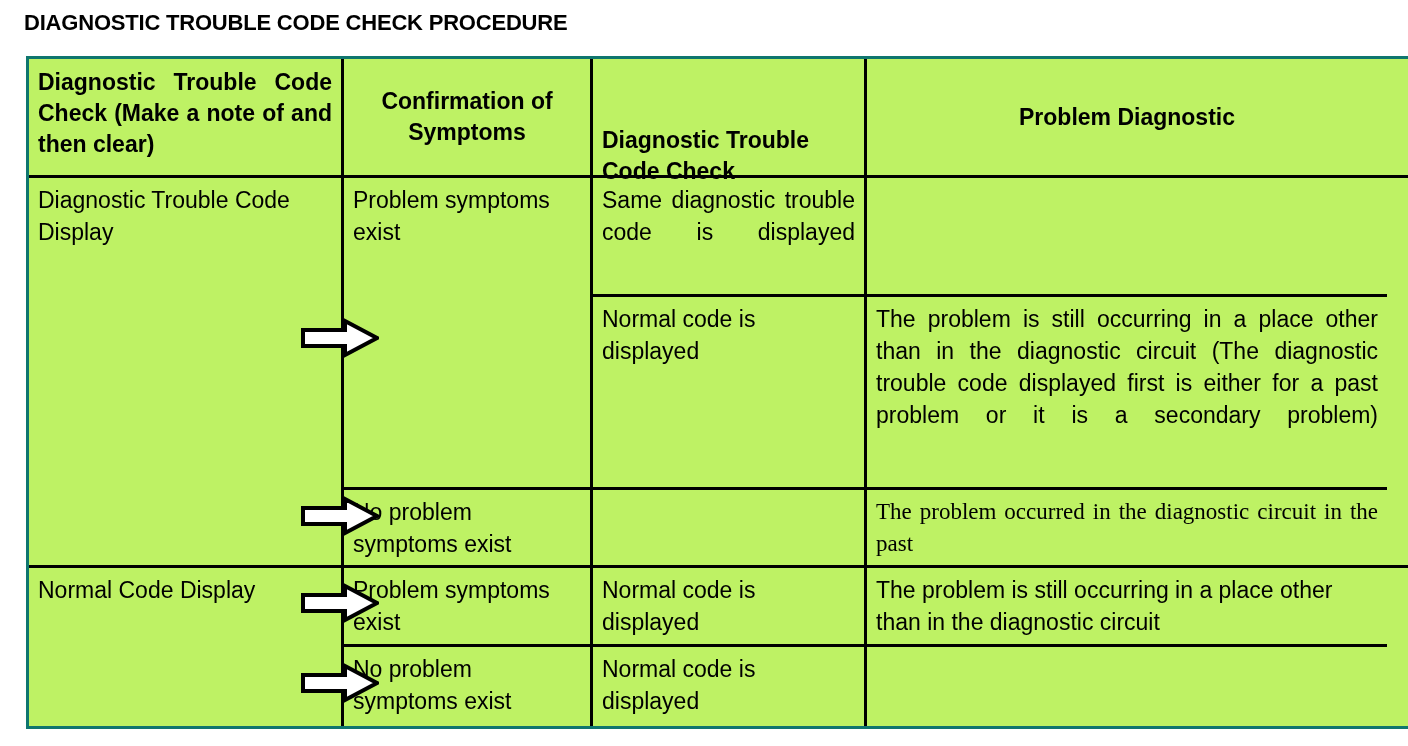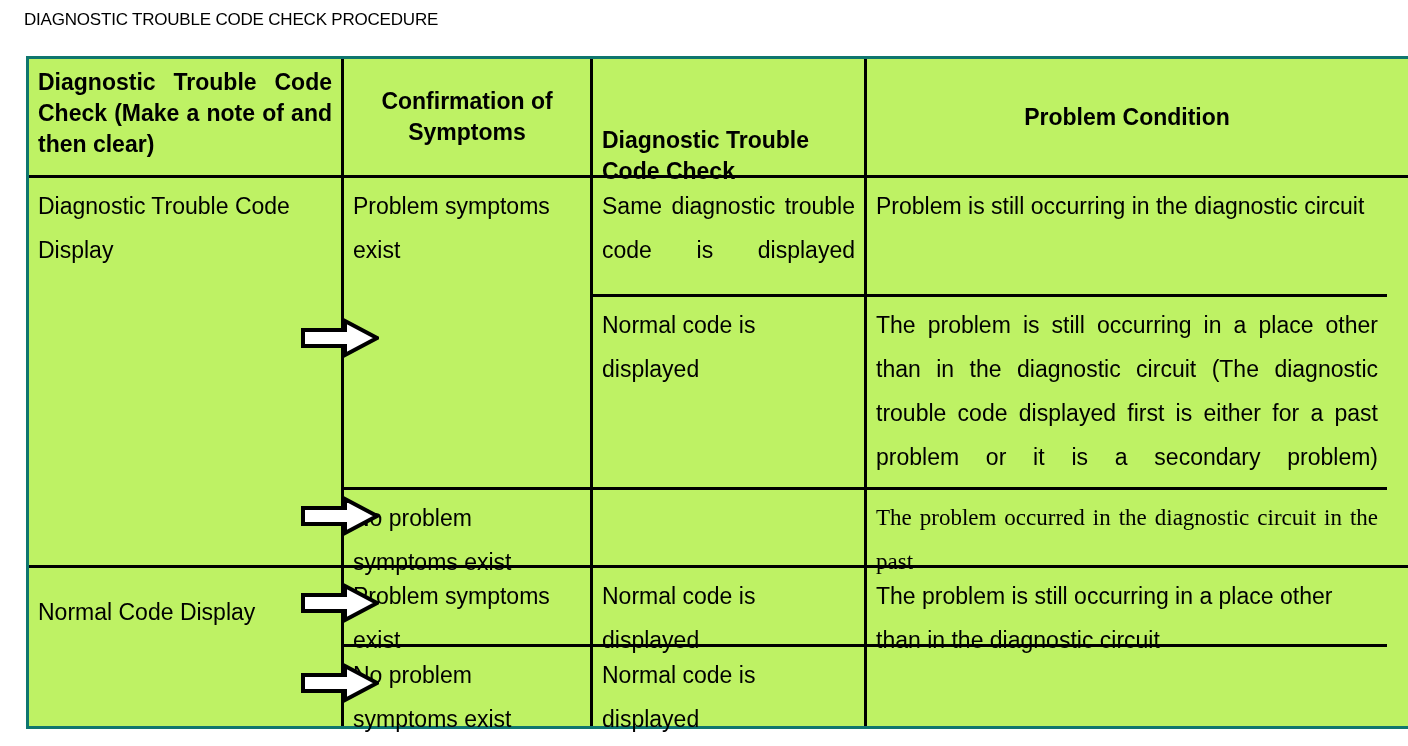--- a/index.html
+++ b/index.html
@@ -13,22 +13,22 @@
     font-family: "Liberation Sans", sans-serif;
     color: #000000;
     overflow: hidden;
     position: relative;
   }
 
   #page-title {
     position: absolute;
     left: 24px;
     top: 10px;
-    font-size: 17px;
-    font-weight: normal;
+    font-size: 22px;
+    font-weight: bold;
     letter-spacing: -0.2px;
     white-space: nowrap;
   }
 
   
   #dtc-table {
     position: absolute;
     left: 26px;
     top: 56px;
     width: 1404px;
@@ -50,21 +50,21 @@
     background: #000;
   }
 
   .cell {
     position: absolute;
     box-sizing: border-box;
     padding: 6px 9px 0 9px;
   }
   .cell .txt {
     font-size: 23px;
-    line-height: 44px;
+    line-height: 32px;
     font-weight: normal;
   }
   .hdr .txt {
     font-size: 23px;
     line-height: 31px;
     font-weight: bold;
   }
   .hdr.center {
     text-align: center;
   }
@@ -113,28 +113,28 @@
 
   <div class="cell hdr center vmid" style="left:315px; top:0; width:246px; height:116px; padding-top:0;">
     <div class="txt" style="text-align:center;">Confirmation of Symptoms</div>
   </div>
 
   <div class="cell hdr" style="left:564px; top:0; width:271px; height:116px; padding-top:22px;margin-top:44px;">
     <div class="txt">Diagnostic Trouble Code Check</div>
   </div>
 
   <div class="cell hdr center vmid" style="left:838px; top:0; width:520px; height:116px; padding-top:0;">
-    <div class="txt" style="text-align:center;">Problem Condition</div>
+    <div class="txt" style="text-align:center;">Problem Diagnostic</div>
   </div>
 
   <div class="cell" style="left:0; top:119px; width:312px; height:387px;">
     <div class="txt">Diagnostic Trouble Code Display</div>
   </div>
 
-  <div class="cell" style="left:0; top:509px; width:312px; height:161px;margin-top:16px;">
+  <div class="cell" style="left:0; top:509px; width:312px; height:161px;">
     <div class="txt">Normal Code Display</div>
   </div>
 
   <div class="cell" style="left:315px; top:119px; width:246px; height:309px;">
     <div class="txt">Problem symptoms exist</div>
   </div>
 
   <div class="cell" style="left:315px; top:431px; width:246px; height:75px;">
     <div class="txt">No problem symptoms exist</div>
   </div>
@@ -160,23 +160,20 @@
   </div>
 
   <div class="cell" style="left:564px; top:509px; width:271px; height:76px;">
     <div class="txt">Normal code is displayed</div>
   </div>
 
   <div class="cell" style="left:564px; top:588px; width:271px; height:82px;">
     <div class="txt">Normal code is displayed</div>
   </div>
 
-  <div class="cell" style="left:838px; top:119px; width:520px; height:116px;">
-    <div class="txt">Problem is still occurring in the diagnostic circuit</div>
-  </div>
 
   <div class="cell just" style="left:838px; top:238px; width:520px; height:190px;">
     <div class="txt">The problem is still occurring in a place other than in the diagnostic circuit (The diagnostic trouble code displayed first is either for a past problem or it is a secondary problem)</div>
   </div>
 
   <div class="cell just" style="left:838px; top:431px; width:520px; height:75px;font-family:Liberation Serif, serif;">
     <div class="txt">The problem occurred in the diagnostic circuit in the past</div>
   </div>
 
   <div class="cell" style="left:838px; top:509px; width:520px; height:76px;">

